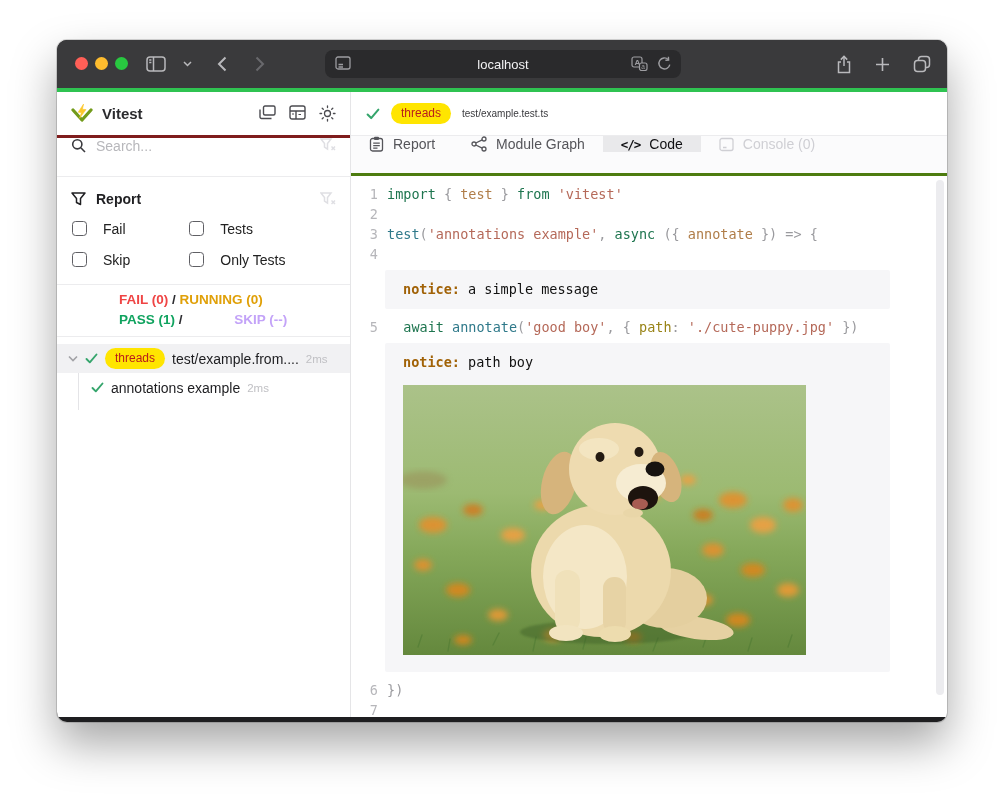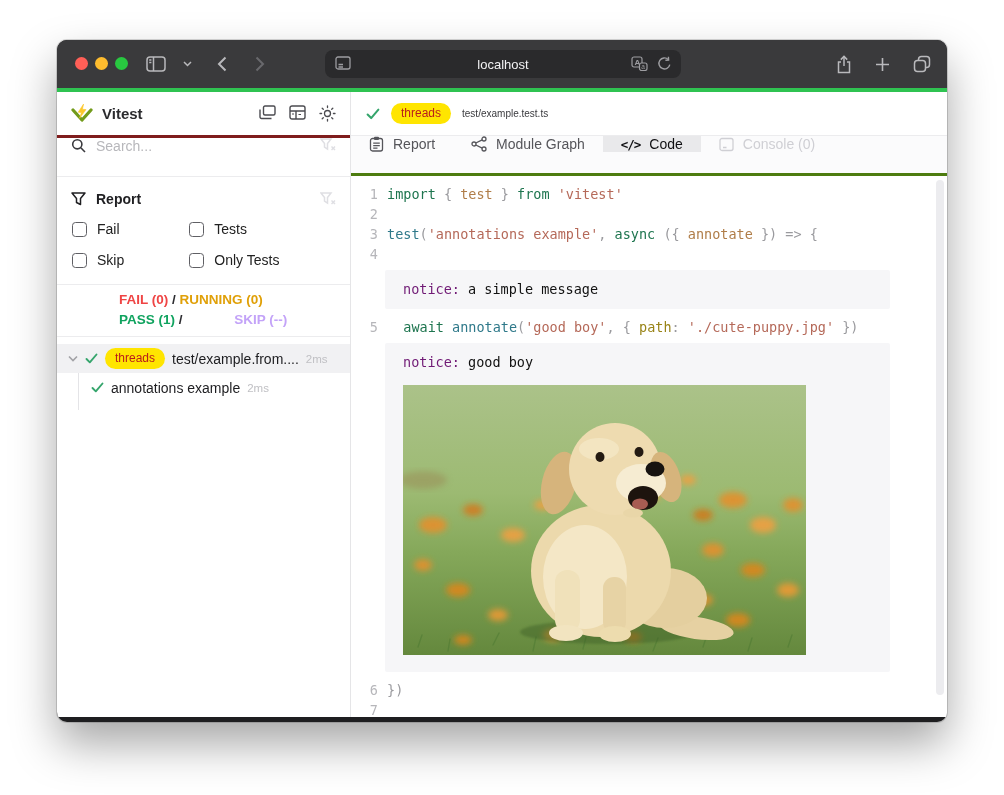--- a/index.html
+++ b/index.html
@@ -29,21 +29,21 @@
   .sb-actions{margin-left:auto;display:flex;gap:13px;color:#4b4b50;}
   .ibtn{background:none;border:0;padding:0;color:inherit;display:flex;cursor:default;}
   .sb-search{height:38px;flex:none;display:flex;align-items:flex-start;gap:10px;padding:0 14px;border-bottom:1px solid #ececee;color:#3a3a3e;}
   .sb-search input{flex:1;border:0;outline:none;font-size:14px;color:#222;font-family:inherit;background:transparent;padding:0;}
   .sb-search input::placeholder{color:#b7b7bb;}
   .faded{color:#dfdfe3;}
   .sb-filter{padding:10px 14px 16px;flex:none;}
   .filter-head{display:flex;align-items:center;gap:10px;font-size:14px;font-weight:700;color:#1f1f22;padding:4px 0 2px;}
   .filter-head .faded{margin-left:auto;}
   .filter-grid{display:grid;grid-template-columns:1fr 1.25fr;row-gap:15px;margin-top:12px;padding-left:1px;}
-  .fopt{display:flex;align-items:center;gap:10px;font-size:14px;color:#222;}
+  .fopt{display:flex;gap:16px;font-size:14px;color:#222;}
   .fopt input{appearance:none;-webkit-appearance:none;width:15px;height:15px;border:1.6px solid #5f5f64;border-radius:3.5px;background:#fff;margin:0;flex:none;}
   .sb-status{flex:none;border-top:1px solid #ececee;border-bottom:1px solid #ececee;padding:5px 0 6px 62px;
              font-size:13.5px;font-weight:700;line-height:20px;}
   .st-fail{color:var(--c-fail,#ef4444);} .st-running{color:var(--c-running,#e0a008);}
   .st-pass{color:var(--c-pass,#10a35f);} .st-skip{color:var(--c-skip,#c3a3f8);margin-left:48px;}
   .st-sep{color:#2c2c30;}
   .tree{flex:1;min-height:0;padding-top:7px;font-size:14px;}
   .trow{display:flex;align-items:center;gap:7px;height:29px;}
   .trow.selected{background:#f1f1f3;padding:0 8px 0 11px;}
   .tname{color:#1d1d20;white-space:nowrap;overflow:hidden;}
@@ -63,21 +63,21 @@
   .ticon .codeglyph{font-family:"DejaVu Sans Mono",monospace;font-size:12.5px;font-weight:700;letter-spacing:-1px;}
   .codewrap{flex:1;min-height:0;position:relative;overflow:hidden;background:#fff;padding-top:8px;
             font-family:"DejaVu Sans Mono",monospace;font-size:13.5px;}
   .cl{display:flex;line-height:20px;white-space:pre;}
   .ln{width:27px;flex:none;text-align:right;color:#b6b6ba;}
   .lc{padding-left:9px;color:#393a34;}
   .tk-k{color:var(--c-kw,#1e754f);} .tk-f{color:var(--c-fn,#2f798a);} .tk-s{color:var(--c-str,#b56959);}
   .tk-v{color:var(--c-var,#b56959);} .tk-o{color:var(--c-prop,#998418);} .tk-p{color:#9a9a9e;}
   .notice{background:#f6f6f8;margin:6px 57px 8px 34px;padding:10px 18px 11px;border-radius:2px;
           font-size:13.5px;line-height:18px;color:#111;}
-  .nlabel{font-weight:400;color:#701a75;}
+  .nlabel{font-weight:700;color:#a16207;}
   .nimg{margin-top:14px;padding-bottom:6px;}
   .nimg svg{display:block;}
   .thumb{position:absolute;right:3px;top:4px;width:8px;height:515px;background:#ececef;border-radius:4px;}
   svg{display:block;}
 </style>
 </head>
 <body>
 
 <div class="page">
   <div class="window">
@@ -352,21 +352,21 @@
             </div>
 
           <div class="codewrap">
             <div id="code">
                 <div class="cl"><span class="ln">1</span><span class="lc"><span class="tk-k">import</span><span class="tk-p"> { </span><span class="tk-v">test</span><span class="tk-p"> } </span><span class="tk-k">from</span><span class="tk-p"> </span><span class="tk-s">'vitest'</span></span></div>
                 <div class="cl"><span class="ln">2</span><span class="lc"></span></div>
                 <div class="cl"><span class="ln">3</span><span class="lc"><span class="tk-f">test</span><span class="tk-p">(</span><span class="tk-s">'annotations example'</span><span class="tk-p">, </span><span class="tk-k">async</span><span class="tk-p"> ({ </span><span class="tk-v">annotate</span><span class="tk-p"> }) =&gt; {</span></span></div>
                 <div class="cl"><span class="ln">4</span></div>
                 <div class="notice"><span class="nlabel">notice:</span><span class="ntext"> a simple message</span></div>
                 <div class="cl"><span class="ln">5</span><span class="lc"><span class="tk-p">  </span><span class="tk-k">await</span><span class="tk-p"> </span><span class="tk-f">annotate</span><span class="tk-p">(</span><span class="tk-s">'good boy'</span><span class="tk-p">, { </span><span class="tk-o">path</span><span class="tk-p">: </span><span class="tk-s">'./cute-puppy.jpg'</span><span class="tk-p"> })</span></span></div>
-                <div class="notice"><span class="nlabel">notice:</span><span class="ntext"> good boy</span><div class="nimg">
+                <div class="notice"><span class="nlabel">notice:</span><span class="ntext"> path boy</span><div class="nimg">
   <svg viewBox="0 0 403 270" width="403" height="270">
     <defs>
       <linearGradient id="pg-bg" x1="0" y1="0" x2="0" y2="1">
         <stop offset="0" stop-color="#abc289"></stop>
                           <stop offset="0.4" stop-color="#9cba72"></stop>
         <stop offset="0.62" stop-color="#85a85a"></stop>
                           <stop offset="1" stop-color="#64883d"></stop>
       </linearGradient>
       <filter id="pg-blur" x="-20%" y="-20%" width="140%" height="140%">
                           <feGaussianBlur stdDeviation="3"></feGaussianBlur>

